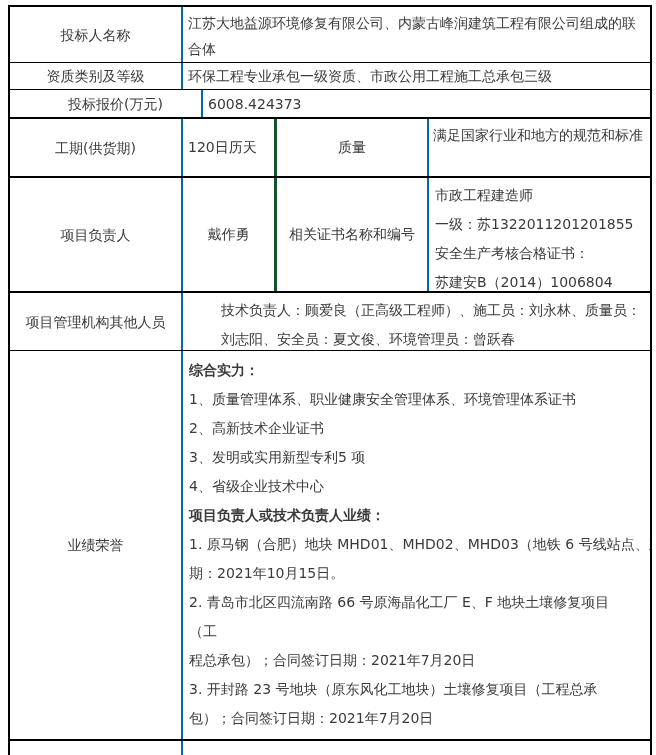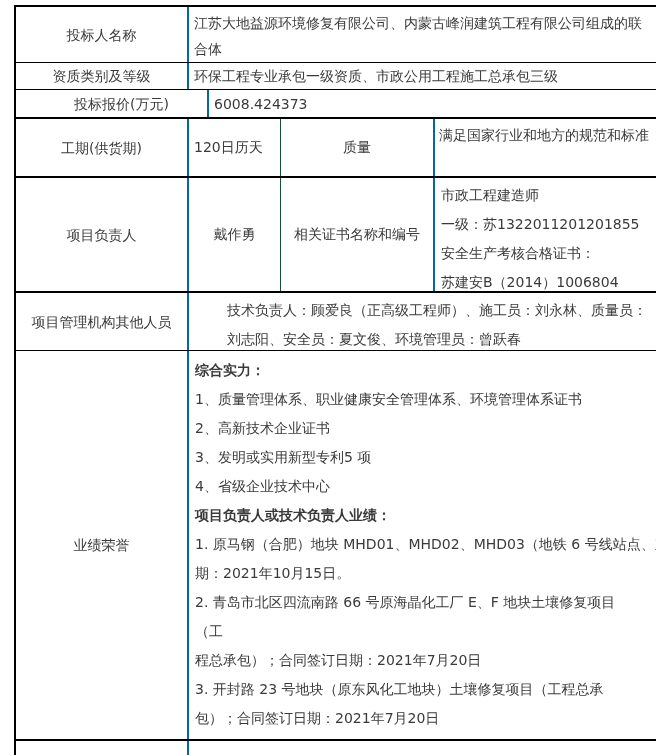--- a/index.html
+++ b/index.html
@@ -6,35 +6,35 @@
     margin: 0;
     padding: 0;
     width: 656px;
     height: 755px;
     overflow: hidden;
     background: #ffffff;
     font-family: "DejaVu Sans", sans-serif;
     color: #3a3a3a;
     font-size: 14px;
   }
-  .page { position: relative; width: 649px; height: 755px; background: #fff; margin-left: 6px; }
+  .page { position: relative; width: 649px; height: 755px; background: #fff; }
   .table {
     position: absolute;
     left: 8px;
     top: 5px;
     width: 644px;
     border: 2px solid #000;
     box-sizing: border-box;
     background: #fff;
   }
   .row { display: flex; box-sizing: border-box; align-items: stretch; }
   .bt1 { border-top: 1px solid #000; }
   .bt2 { border-top: 2px solid #000; }
   .cell { box-sizing: border-box; overflow: hidden; }
-  .bl1 { border-left: 1px solid #14532d; }
+  .bl1 { border-left: 3px solid #14532d; }
   .bl2 { border-left: 2px solid #0369a1; }
   .label {
     width: 171px;
     flex: 0 0 171px;
     display: flex;
     align-items: center;
     justify-content: center;
     text-align: center;
     padding: 0 2px;
     line-height: 24px;

